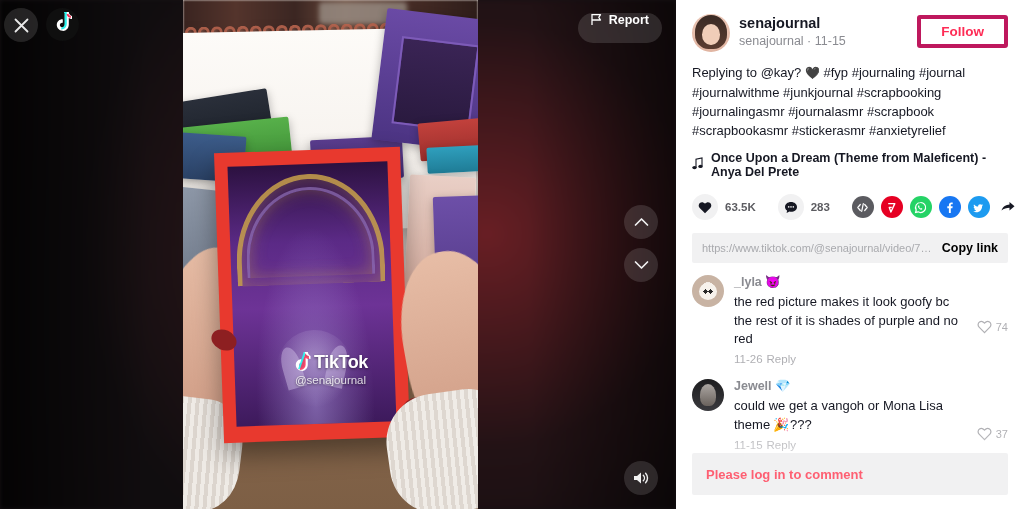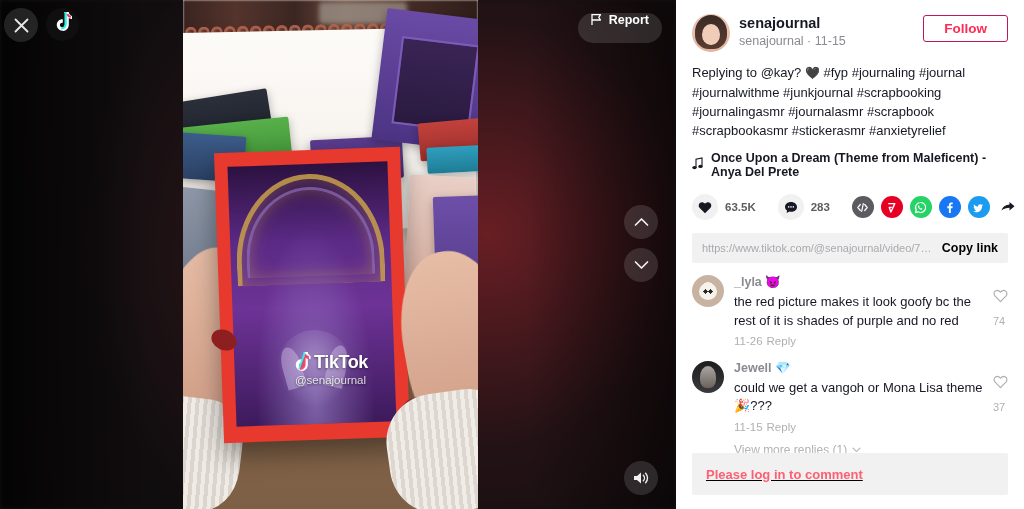--- a/index.html
+++ b/index.html
@@ -180,21 +180,21 @@
   }
   .avatar .face2 {
     position:absolute; left:10px; top:10px; width:18px; height:21px;
     background:#f0cdb8; border-radius:50% 50% 48% 48%;
   }
   .author-meta { flex:1; min-width:0; padding-top:1px; }
   .author-name { font-size:14.5px; font-weight:700; color:#161823; line-height:1.2; cursor:pointer; }
   .author-sub { font-size:12.5px; color:#8a8b91; margin-top:2px; }
   .follow-btn {
     flex:0 0 auto; margin-top:1px; padding:5px 20px; font-size:13.5px; font-weight:600;
-    color:#fe2c55; background:#fff; border:1px solid #be185d; border-radius:3px; cursor:pointer;
+    color:#fe2c55; background:#fff; border:4px solid #be185d; border-radius:3px; cursor:pointer;
   }
 
   .caption { margin-top:11px; font-size:13px; line-height:1.48; color:#161823; word-break:break-word; }
   .caption .tag { cursor:pointer; }
   .cap-heart { font-size:12px; }
   .music { margin-top:11px; display:flex; align-items:center; gap:7px; font-size:12.5px; font-weight:700; color:#161823; cursor:pointer; }
 
   .stats-row { margin-top:15px; display:flex; align-items:center; }
   .stat { display:flex; align-items:center; gap:7px; margin-right:22px; cursor:pointer; }
   .stat-circle {
@@ -229,27 +229,27 @@
   .ca-2 { background: linear-gradient(#1d1d1f,#3a3a3e); }
   .ca-2::after { content:""; position:absolute; left:8px; top:5px; width:16px; height:22px; background: linear-gradient(#d9d2cc,#7b7169); border-radius:50% 50% 40% 40%; opacity:.75; }
   .ca-3 { background: radial-gradient(circle at 50% 40%, #f1d9cc 0 42%, #3c2a24 43% 100%); }
 
   .c-body { flex:1; min-width:0; }
   .c-name { font-size:12.5px; font-weight:700; color:#8a8b91; line-height:1.25; cursor:pointer; }
   .c-text { font-size:13px; color:#161823; line-height:1.42; margin-top:2px; word-break:break-word; }
   .c-meta { margin-top:5px; font-size:11.5px; color:#b0b0b4; display:flex; gap:4px; }
   .c-reply { cursor:pointer; }
   .c-more { margin-top:10px; font-size:12px; color:#8a8b91; display:flex; align-items:center; gap:5px; cursor:pointer; }
-  .c-like { flex:0 0 auto; display:flex; flex-direction:column; align-items:flex-start; gap:12px; padding-top:14px; cursor:pointer; }
+  .c-like { flex:0 0 auto; display:flex; flex-direction:row; align-items:center; gap:4px; padding-top:14px; cursor:pointer; }
   .c-like-num { font-size:11px; color:#b0b0b4; }
   .c-name-fancy { font-family:"Liberation Serif", serif; font-style:italic; font-weight:700; font-size:14px; color:#161823; }
 
   .login-bar {
     position:absolute; left:16px; right:16px; bottom:14px; height:42px;
-    background:#f1f1f2; border-radius:2px; display:flex; align-items:center; padding:0 14px; z-index:8;text-decoration:underline;
+    background:#f1f1f2; border-radius:2px; display:flex; align-items:center; padding:0 14px; z-index:8;
   }
   .login-text { font-size:13px; font-weight:700; color:#fe5f72; cursor:pointer; }
   .comments-fade {
     position:absolute; left:0; right:0; bottom:0; height:76px;
     background: linear-gradient(rgba(255,255,255,0), #fff 62%); z-index:7; pointer-events:none;
   }
 </style>
 </head>
 <body>
 

